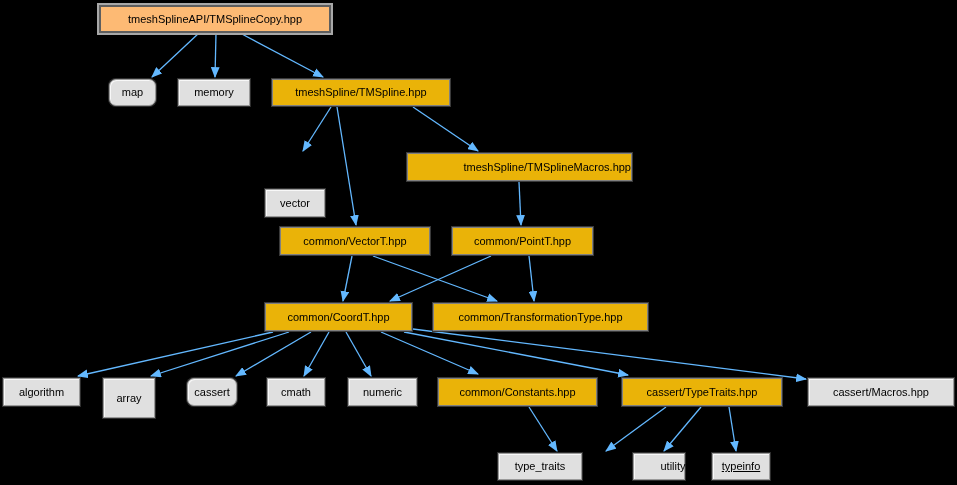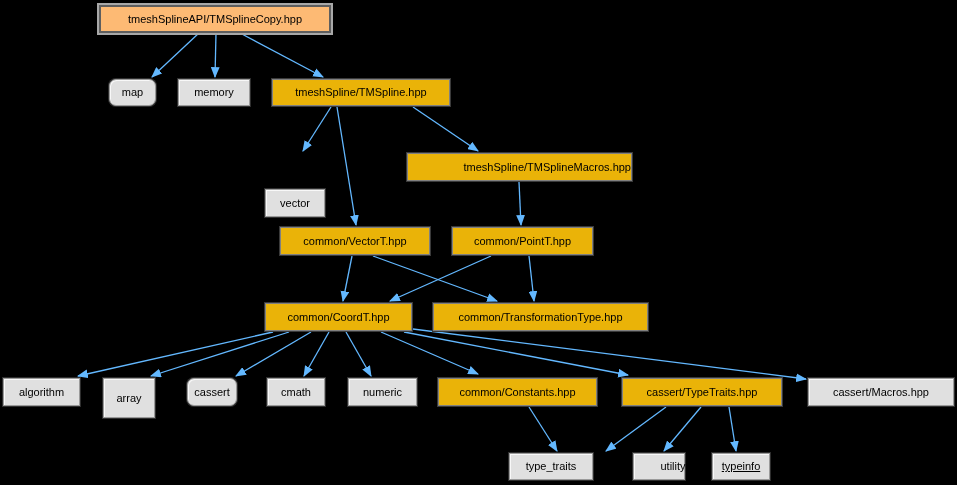--- a/index.html
+++ b/index.html
@@ -139,21 +139,21 @@
       </div>
       <div class="node white" style="left: 438px; top: 378px; width: 159px; height: 28px;">
         <span class="node-label">common/Constants.hpp</span>
       </div>
       <div class="node white" style="left: 622px; top: 378px; width: 160px; height: 28px;">
         <span class="node-label">cassert/TypeTraits.hpp</span>
       </div>
       <div class="node leaf" style="left: 808px; top: 378px; width: 146px; height: 28px;">
         <span class="node-label">cassert/Macros.hpp</span>
       </div>
-      <div class="node leaf" style="left: 509px; top: 453px; width: 84px; height: 27px;">
+      <div class="node leaf" style="left: 498px; top: 453px; width: 84px; height: 27px;">
         <span class="node-label">type_traits</span>
       </div>
       <div class="node leaf" style="left: 633px; top: 453px; width: 52px; height: 27px; padding-left: 28px;">
         <span class="node-label">utility</span>
       </div>
       <div class="node leaf" style="left: 712px; top: 453px; width: 58px; height: 27px; text-decoration: underline;">
         <span class="node-label">typeinfo</span>
       </div>
     </div>
 </div>

